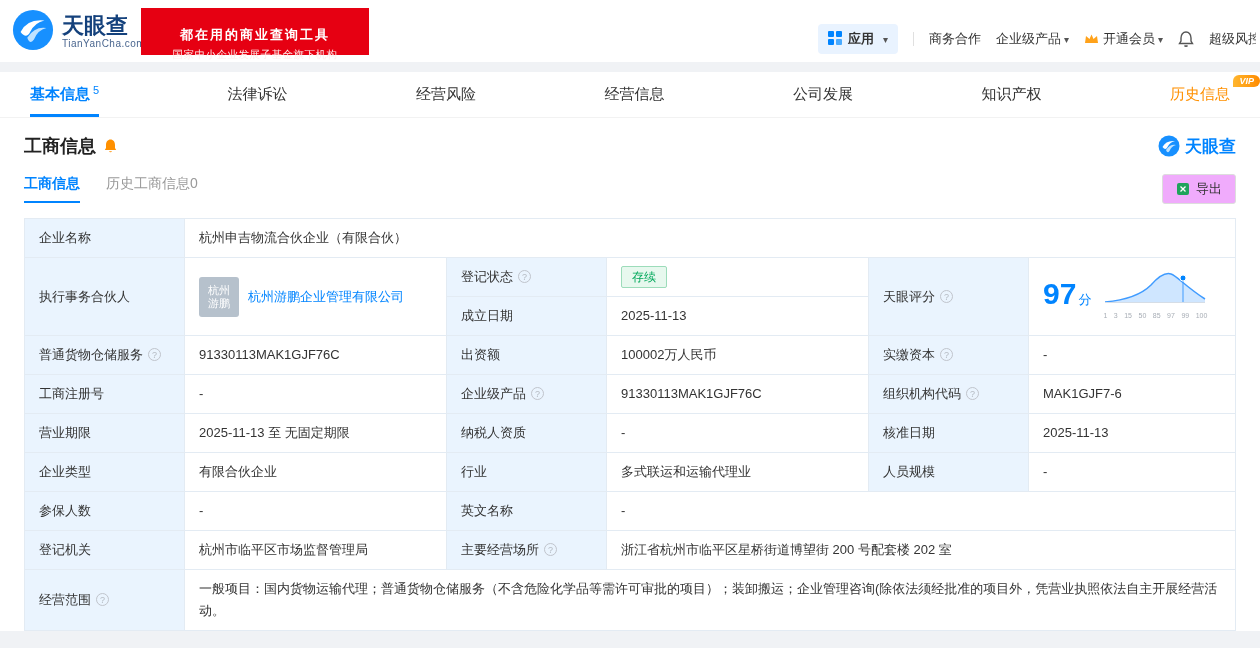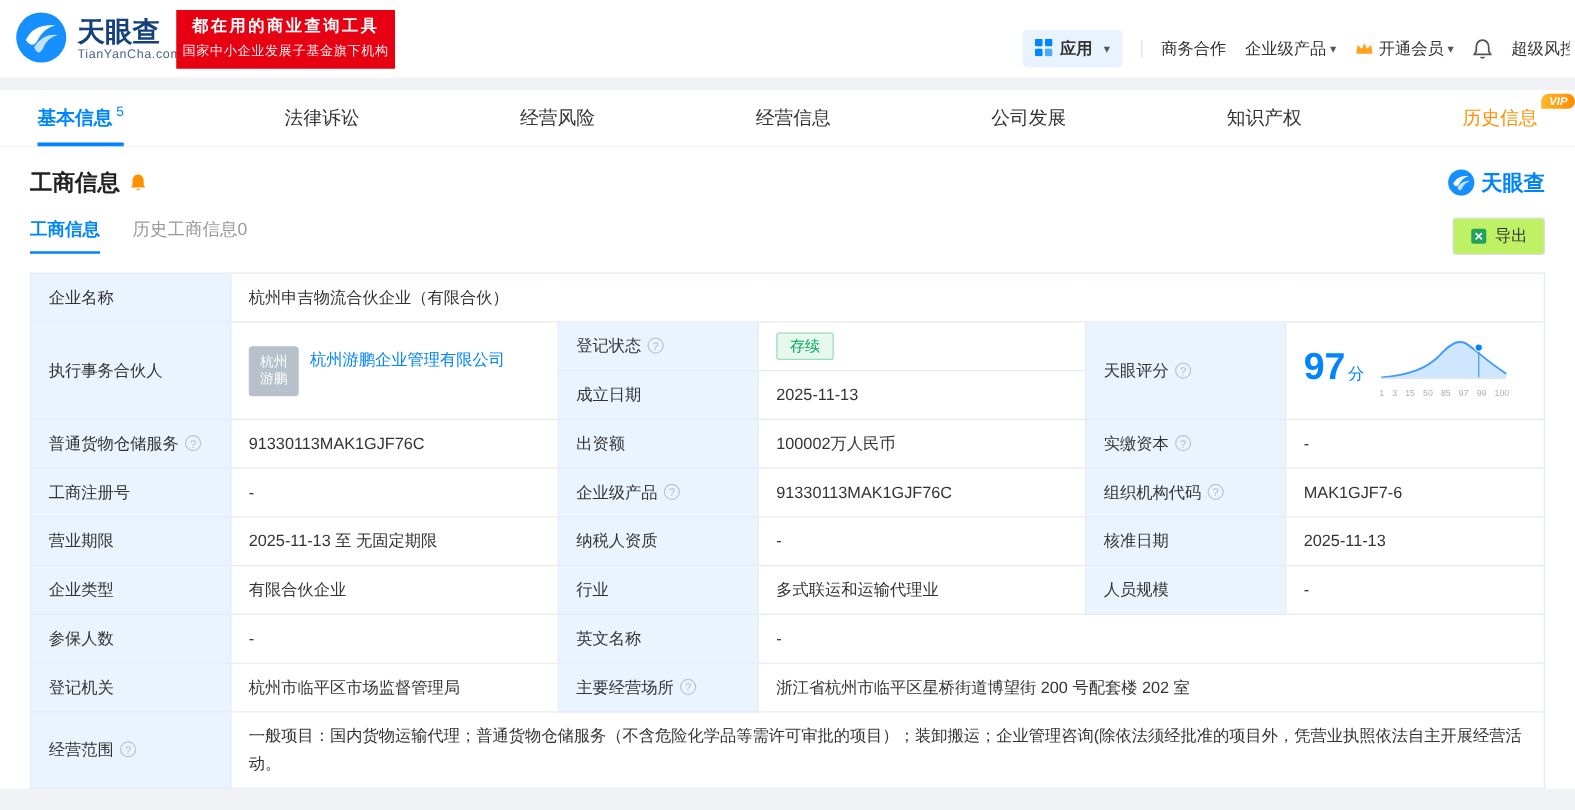--- a/index.html
+++ b/index.html
@@ -9,21 +9,21 @@
     background:#f0f2f5; color:#333; font-size:13px;
   }
   a { text-decoration:none; color:#333; cursor:pointer; }
 
   
   .topbar { position:relative; height:62px; background:#fff; }
   .logo-block { position:absolute; left:12px; top:9px; display:flex; align-items:center; gap:8px; cursor:pointer; }
   .logo-text { display:flex; flex-direction:column; line-height:1.1; }
   .brand { font-size:22px; font-weight:bold; color:#14417c; }
   .domain { font-size:10px; color:#4a668f; letter-spacing:.5px; }
-  .banner { position:absolute; left:141px; top:8px; width:175px; height:47px; background:#e60012; color:#fff; text-align:center; padding-top:4px; }
+  .banner { position:absolute; left:141px; top:8px; width:228px; height:47px; background:#e60012; color:#fff; text-align:center; padding-top:18px; }
   .banner .b1 { font-size:13px; font-weight:bold; letter-spacing:2px; }
   .banner .b2 { font-size:10.5px; margin-top:4px; letter-spacing:.5px; color:#ffecec; }
 
   .search-area { position:absolute; left:348px; top:3px; }
   .search-tabs { display:flex; align-items:center; height:21px; }
   .stab { font-size:12px; color:#333; padding:2px 10px; cursor:pointer; }
   .stab.active { background:#0084ff; color:#fff; font-weight:bold; }
   .search-row { display:flex; margin-top:1px; }
   .search-input { width:332px; height:33px; border:2px solid #0084ff; background:#fff; display:flex; align-items:center; justify-content:space-between; padding:0 9px; cursor:text; }
   .query { font-size:13px; color:#333; white-space:nowrap; overflow:hidden; }
@@ -52,29 +52,29 @@
   
   .content { background:#fff; padding:16px 24px 0 24px; }
   .sec-head { display:flex; justify-content:space-between; align-items:center; }
   .sec-title-wrap { display:flex; align-items:center; gap:7px; }
   .sec-title-wrap h2 { font-size:18px; color:#222; font-weight:bold; }
   .watermark { display:flex; align-items:center; gap:5px; color:#0084ff; font-weight:bold; font-size:17px; }
   .sub-head { display:flex; justify-content:space-between; align-items:center; margin-top:16px; }
   .sub-tabs { display:flex; gap:26px; }
   .sub-tab { font-size:14px; color:#999; padding-bottom:8px; cursor:pointer; border-bottom:2px solid transparent; }
   .sub-tab.active { color:#0084ff; font-weight:bold; border-bottom-color:#0084ff; }
-  .export-btn { display:flex; align-items:center; gap:6px; border:1px solid #ddd; background:#bef264; padding:5px 13px; border-radius:3px; font-size:13px; color:#333; cursor:pointer; font-family:inherit; }
+  .export-btn { display:flex; align-items:center; gap:6px; border:1px solid #ddd; background:#f0abfc; padding:5px 13px; border-radius:3px; font-size:13px; color:#333; cursor:pointer; font-family:inherit; }
 
   
   table.info { border-collapse:collapse; width:100%; margin-top:14px; table-layout:fixed; }
   table.info td { border:1px solid #e3ebf3; font-size:13px; color:#333; padding:8px 14px; line-height:22px; vertical-align:middle; word-break:break-all; }
   td.lbl { background:#eaf4fe;margin-top:20px; }
   .help { display:inline-block; width:13px; height:13px; border:1px solid #c0c4cc; color:#b4bac2; border-radius:50%; font-size:9px; line-height:12px; text-align:center; margin-left:5px; vertical-align:1px; cursor:pointer; }
 
-  .partner { display:flex; align-items:flex-start; gap:9px; }
+  .partner { display:flex; align-items:center; gap:9px; }
   .p-logo { width:40px; height:40px; background:#b6c1cc; color:#fff; display:flex; flex-direction:column; align-items:center; justify-content:center; font-size:11px; line-height:13px; border-radius:3px; flex:none; cursor:pointer; }
   .p-link { color:#0084ff; }
 
   .status-tag { display:inline-block; background:#e7f8ee; color:#00a85b; border:1px solid #9cdcba; padding:0 10px; font-size:12px; line-height:20px; border-radius:2px; }
 
   .score-wrap { display:flex; align-items:center; gap:12px; }
   .score-num b { font-size:30px; color:#0084ff; font-weight:bold; }
   .score-num i { font-size:13px; color:#0084ff; font-style:normal; margin-left:2px; }
   .score-chart { display:flex; flex-direction:column; }
   .ticks { display:flex; justify-content:space-between; width:104px; font-size:7px; color:#a8aeb6; margin-top:1px; }

